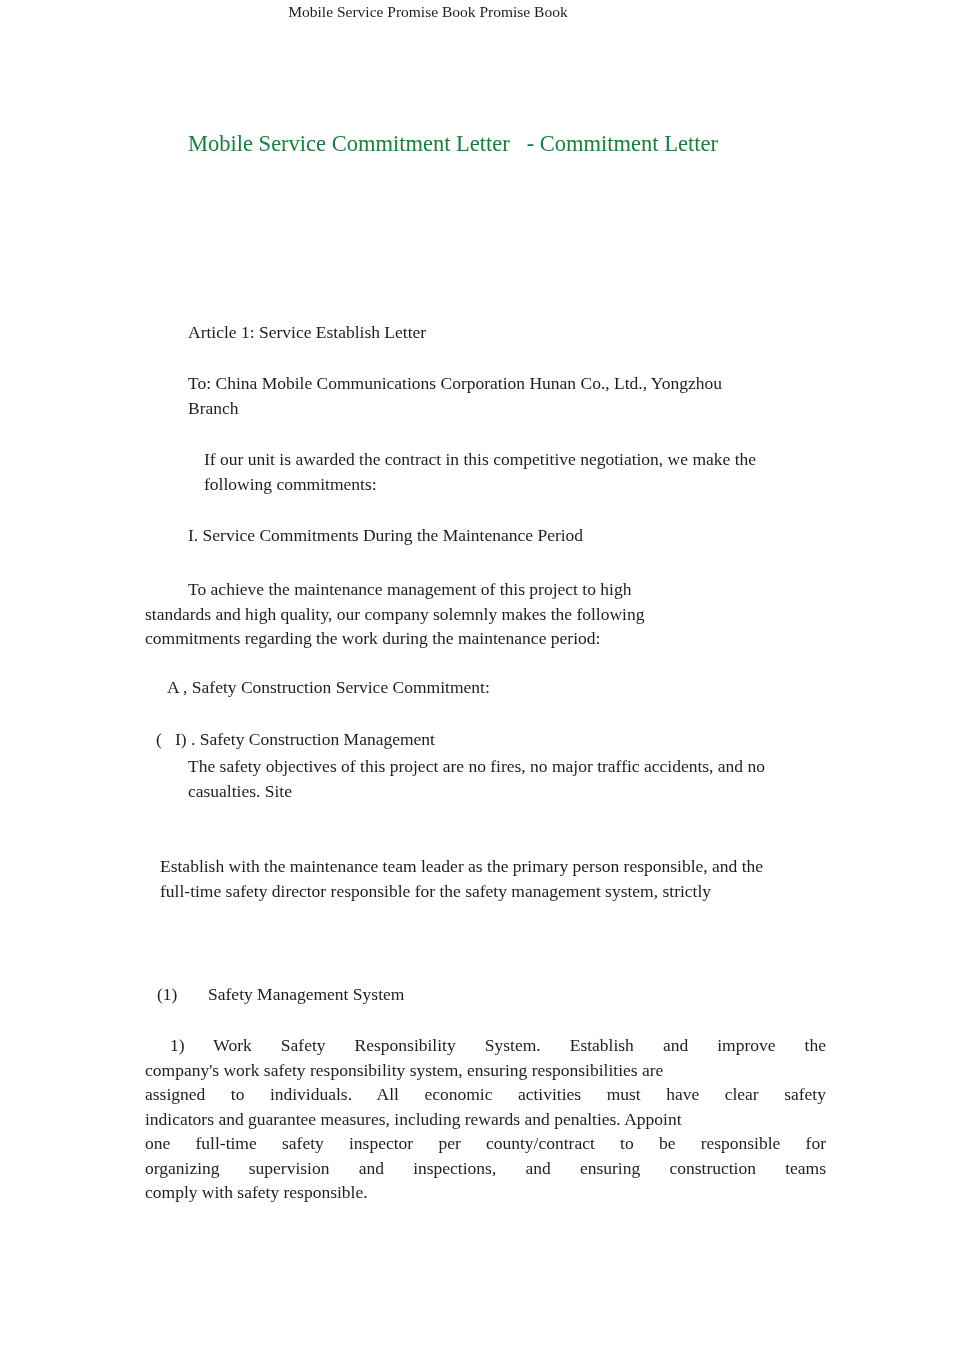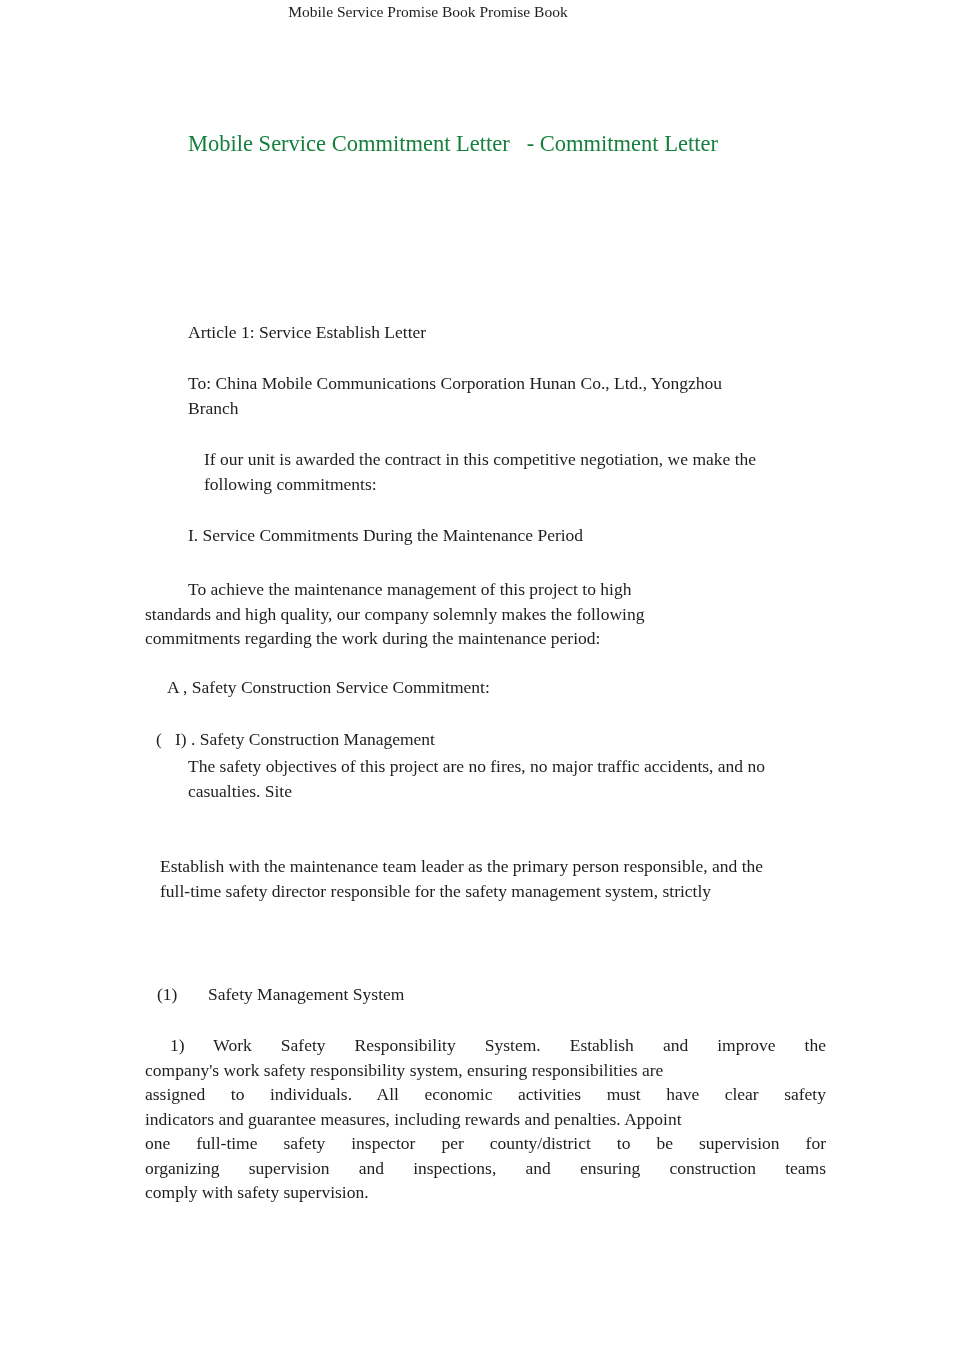--- a/index.html
+++ b/index.html
@@ -120,18 +120,18 @@
 
   <div class="para p11">
     <div class="line">(1)       Safety Management System</div>
   </div>
 
   <div class="para p12">
     <div class="line jfull indent-num">1) Work Safety Responsibility System. Establish and improve the</div>
     <div class="line">company's work safety responsibility system, ensuring responsibilities are</div>
     <div class="line jfull">assigned to individuals. All economic activities must have clear safety</div>
     <div class="line">indicators and guarantee measures, including rewards and penalties. Appoint</div>
-    <div class="line jfull">one full-time safety inspector per county/district to be supervision for</div>
+    <div class="line jfull">one full-time safety inspector per county/contract to be responsible for</div>
     <div class="line jfull">organizing supervision and inspections, and ensuring construction teams</div>
-    <div class="line">comply with safety supervision.</div>
+    <div class="line">comply with safety responsible.</div>
   </div>
 
 </div>
 
 </body></html>

